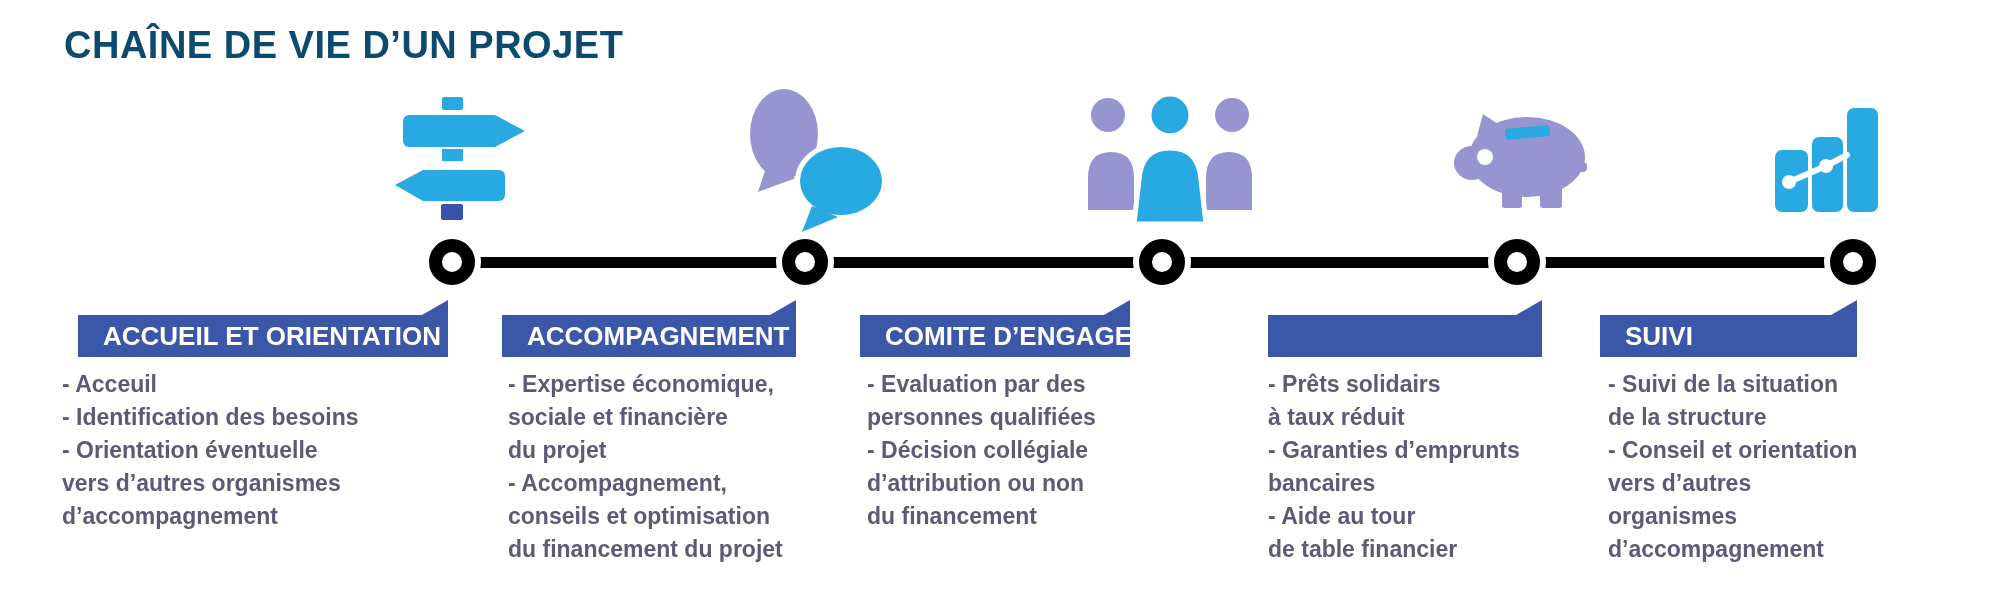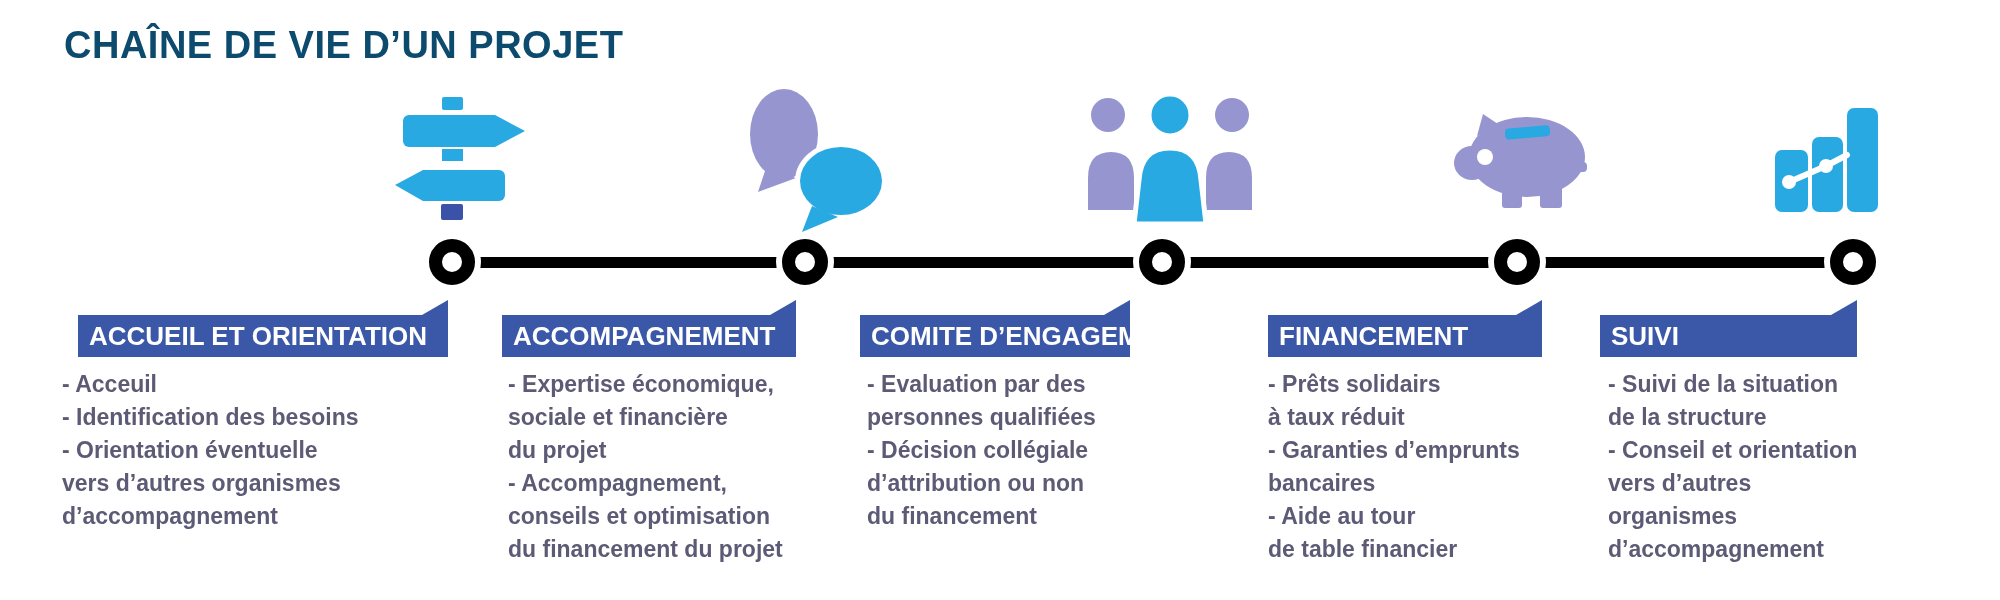--- a/index.html
+++ b/index.html
@@ -22,21 +22,21 @@
   
   .icon{position:absolute;z-index:3;line-height:0;}
   .i1{left:383px;top:92px}
   .i2{left:742px;top:86px}
   .i3{left:1082px;top:90px}
   .i4{left:1452px;top:110px}
   .i5{left:1773px;top:106px}
   
   .banner{
     position:absolute;top:315px;height:42px;background:#3a57a8;color:#fff;
-    display:flex;align-items:center;padding-left:11px;box-sizing:border-box;
+    display:flex;align-items:center;padding-left:25px;box-sizing:border-box;
     font-size:26px;font-weight:bold;white-space:nowrap;z-index:2;
   }
   .fold{
     position:absolute;top:-15px;right:0;width:26px;height:15px;background:#3a57a8;
     -webkit-clip-path:polygon(0 100%,100% 0,100% 100%);
     clip-path:polygon(0 100%,100% 0,100% 100%);
   }
   .b1{left:78px;width:370px}
   .b2{left:502px;width:294px}
   .b3{left:860px;width:270px}
@@ -125,21 +125,20 @@
   </div>
   <div class="banner b2">
     <span>ACCOMPAGNEMENT</span>
     <div class="fold"></div>
   </div>
   <div class="banner b3">
     <span>COMITE D’ENGAGEMENT</span>
     <div class="fold"></div>
   </div>
   <div class="banner b4">
-    <span>FINANCEMENT</span>
     <div class="fold"></div>
   </div>
   <div class="banner b5">
     <span>SUIVI</span>
     <div class="fold"></div>
   </div>
 
   <div class="details d1">- Acceuil
 - Identification des besoins
 - Orientation éventuelle

